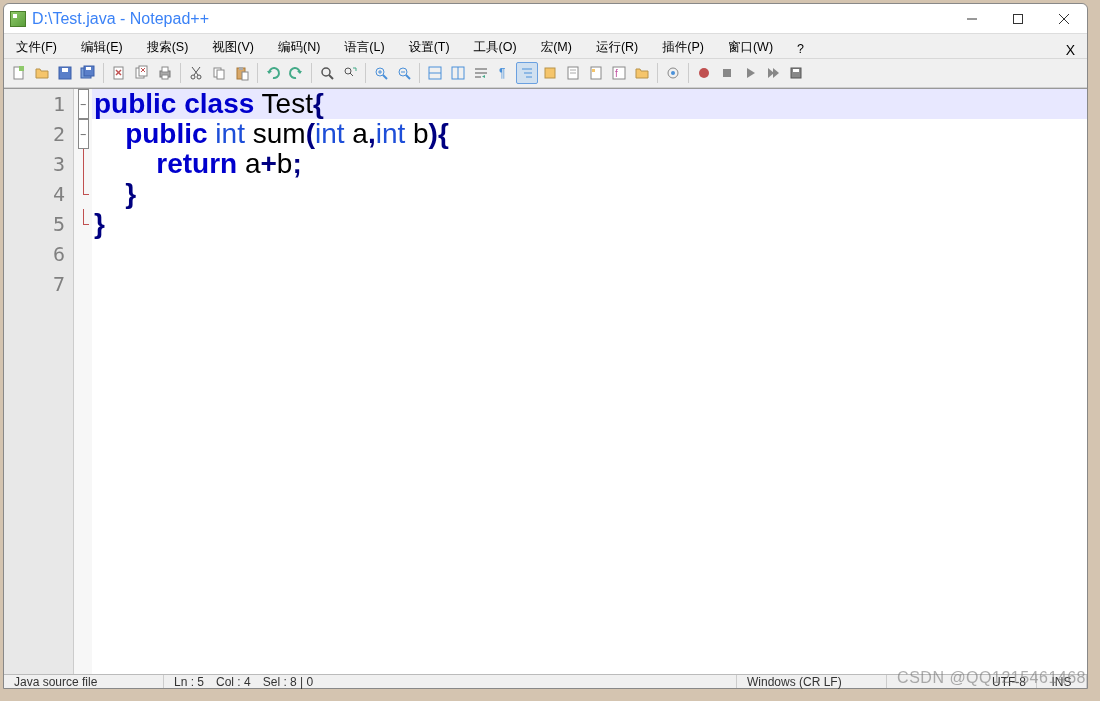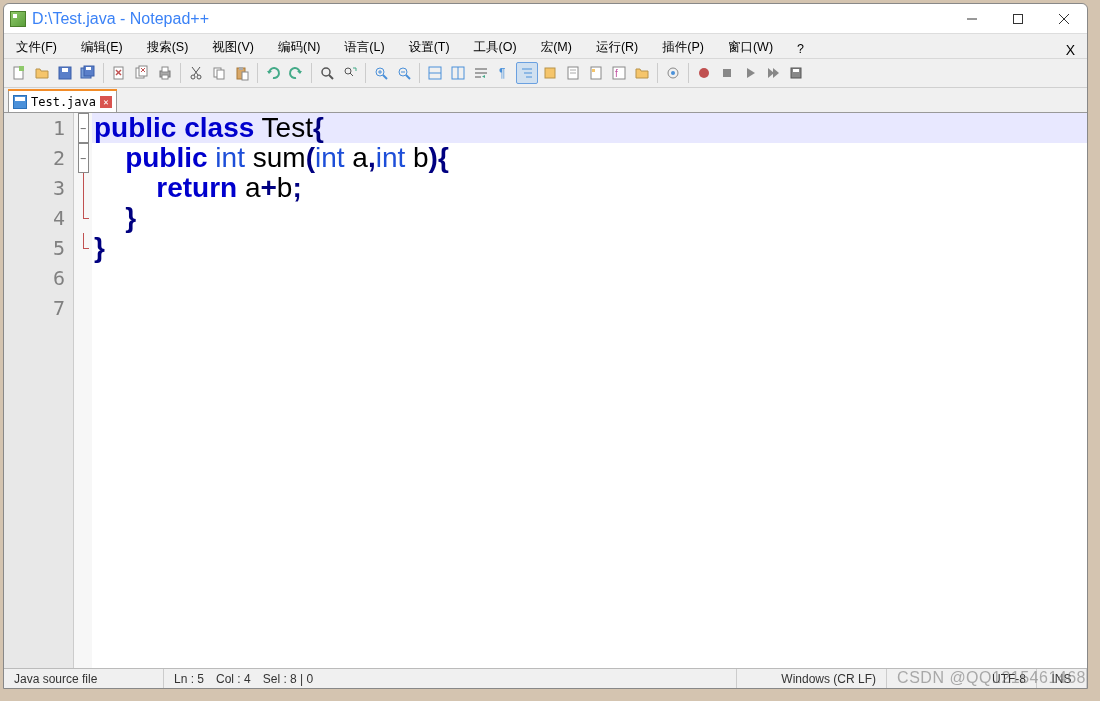--- a/index.html
+++ b/index.html
@@ -217,40 +217,40 @@
   color: #000;
 }
 .code-line { height: 30px; padding-left: 2px; }
 .code-line.cur { background: #e8e8ff; }
 .kw { color: #0000cd; font-weight: bold; }
 .type { color: #1d4ed8; }
 .cls { color: #000; }
 .punc { color: #000080; font-weight: bold; }
 
 .statusbar {
-  height: 20px;
+  height: 14px;
   background: #f0f0f0;
   border-top: 1px solid #bbb;
   display: flex;
   align-items: center;
   font-size: 12px;
   color: #333;
 }
 .statusbar > div {
   padding: 0 10px;
   border-right: 1px solid #ccc;
   height: 100%;
   display: flex;
   align-items: center;
   gap: 12px;
 }
 .status-left { flex: 0 0 160px; }
 .status-stats { flex: 0 0 240px; }
 .status-pos { flex: 1; }
-.status-eol { flex: 0 0 150px; justify-content: flex-end; }
+.status-eol { flex: 0 0 150px; justify-content: flex-start; }
 .status-enc { flex: 0 0 150px; justify-content: flex-end; }
 .status-mode { flex: 0 0 50px; justify-content: center; border-right: none; }
 
 .watermark {
   position: absolute;
   right: 14px;
   bottom: 14px;
   color: rgba(120,120,120,0.6);
   font-size: 16px;
   letter-spacing: 0.5px;
@@ -505,27 +505,20 @@
         </svg>
       </div>
     <div class="tbtn">
         <svg viewBox="0 0 16 16">
           <rect x="3" y="3" width="10" height="10" fill="#888" stroke="#555"></rect>
           <rect x="5" y="4" width="6" height="3" fill="#fff"></rect>
         </svg>
       </div>
   </div>
 
-  <div class="tabbar">
-    <div class="tab">
-      <div class="tab-icon"></div>
-      <span>Test.java</span>
-      <div class="tab-close">✕</div>
-    </div>
-  </div>
 
   <div class="editor-wrap">
     <div class="gutter" id="gutter">
         <div>1</div>
         <div>2</div>
         <div>3</div>
         <div>4</div>
         <div>5</div>
         <div>6</div>
         <div>7</div>

